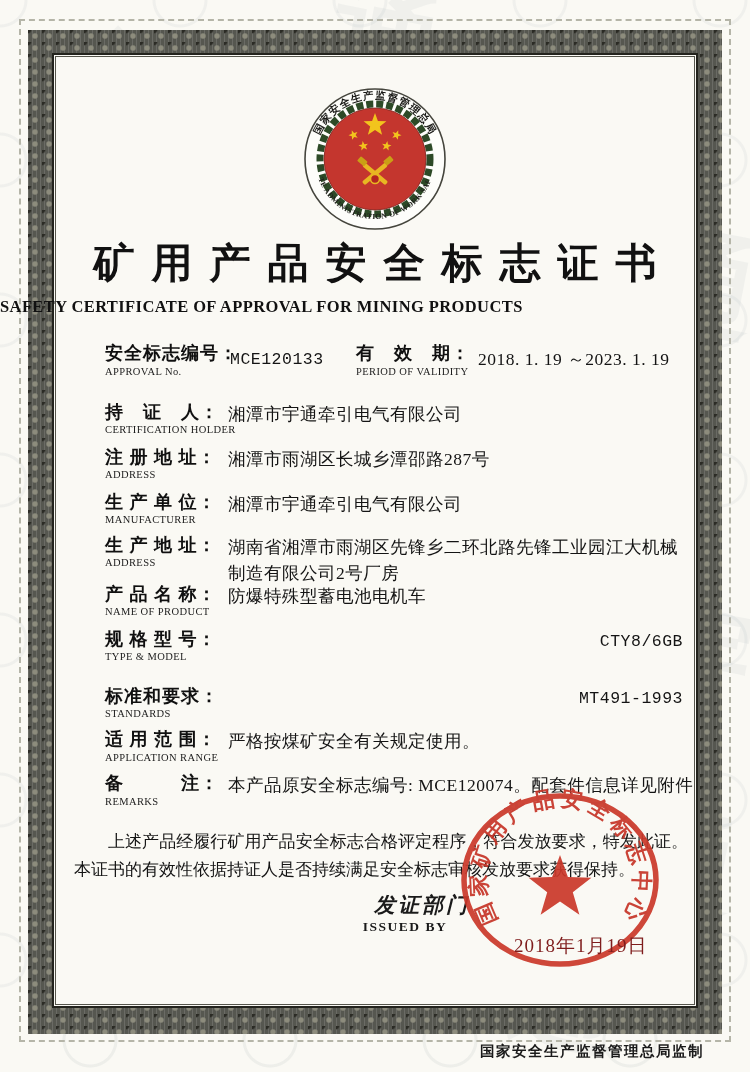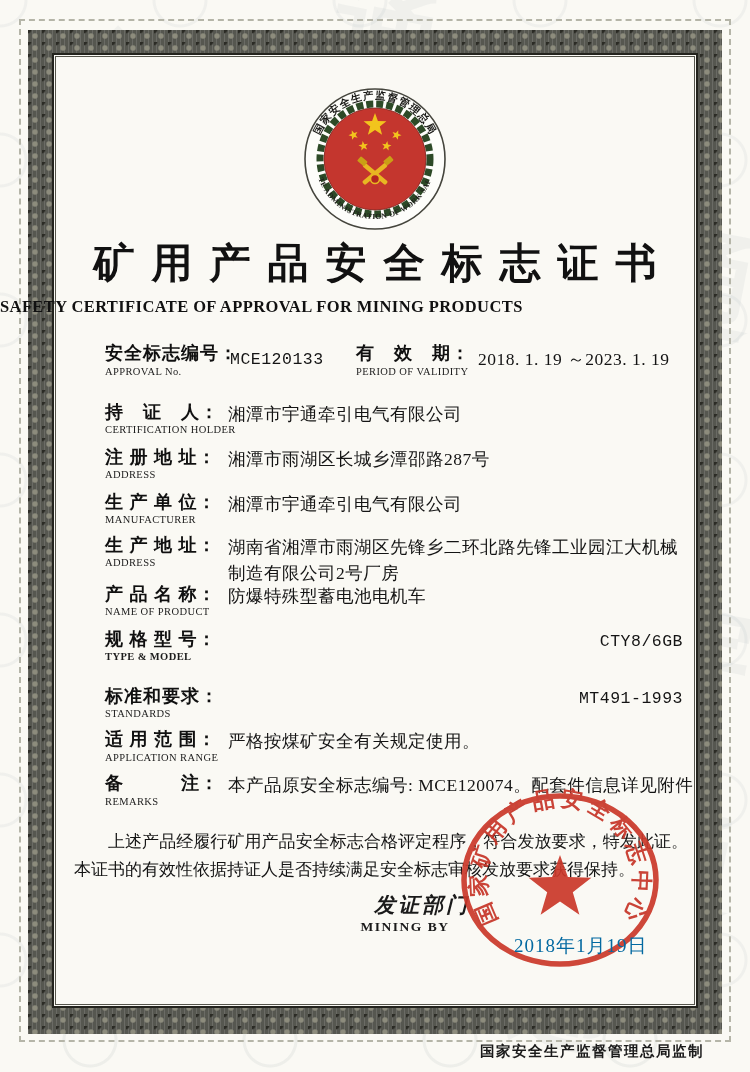--- a/index.html
+++ b/index.html
@@ -56,21 +56,21 @@
   .lbl-en{font-size:10.5px;letter-spacing:0.4px;white-space:nowrap;color:#1c1c1c;font-family:"Liberation Serif", serif;}
   .val{font-size:17.5px;color:#141414;letter-spacing:0.5px;line-height:26px;}
   .mono-val{font-family:"Liberation Mono", monospace;font-size:16.5px;letter-spacing:0.5px;text-align:right;}
   .statement{
     left:74px;top:828px;width:614px;
     font-size:17px;line-height:28px;text-indent:2em;text-align:justify;color:#141414;
   }
   .issued-cn{left:340px;top:891px;width:130px;text-align:right;font-size:21px;font-weight:bold;letter-spacing:3px;font-style:italic;}
   .issued-en{left:340px;top:919px;width:130px;text-align:center;font-size:13.5px;font-weight:bold;letter-spacing:1.5px;}
   .seal{left:452px;top:788px;width:220px;height:188px;opacity:0.92;}
-  .issue-date{left:514px;top:933px;font-size:19px;letter-spacing:1px;color:#0369a1;}
+  .issue-date{left:514px;top:933px;font-size:19px;letter-spacing:1px;color:#7f1d1d;}
   .footer{right:46px;top:1042px;font-size:14.5px;font-weight:bold;letter-spacing:1.5px;color:#1a1a1a;}
 </style>
 </head>
 <body>
 
 <div class="page">
 
   <div class="wm-rings"></div>
   <div class="wm-layer">
       <span class="wm-char" style="left: 60px; top: 30px;">宇</span>
@@ -156,21 +156,21 @@
     <div class="abs lbl-en" style="left:105px;top:557px;">ADDRESS</div>
     <div class="abs val" style="left:228px;top:534px;width:458px;">湖南省湘潭市雨湖区先锋乡二环北路先锋工业园江大机械制造有限公司2号厂房</div>
   </div>
   <div>
     <div class="abs lbl-cn" style="left:105px;top:582px;">产 品 名 称：</div>
     <div class="abs lbl-en" style="left:105px;top:606px;">NAME OF PRODUCT</div>
     <div class="abs val" style="left:228px;top:583px;width:455px;">防爆特殊型蓄电池电机车</div>
   </div>
   <div>
     <div class="abs lbl-cn" style="left:105px;top:627px;">规 格 型 号：</div>
-    <div class="abs lbl-en" style="left:105px;top:651px;font-weight:bold;">TYPE &amp; MODEL</div>
+    <div class="abs lbl-en" style="left:105px;top:651px;">TYPE &amp; MODEL</div>
     <div class="abs val mono-val" style="left:228px;top:629px;width:455px;">CTY8/6GB</div>
   </div>
   <div>
     <div class="abs lbl-cn" style="left:105px;top:684px;">标准和要求：</div>
     <div class="abs lbl-en" style="left:105px;top:708px;">STANDARDS</div>
     <div class="abs val mono-val" style="left:228px;top:686px;width:455px;">MT491-1993</div>
   </div>
   <div>
     <div class="abs lbl-cn" style="left:105px;top:727px;">适 用 范 围：</div>
     <div class="abs lbl-en" style="left:105px;top:752px;">APPLICATION RANGE</div>
@@ -178,21 +178,21 @@
   </div>
   <div>
     <div class="abs lbl-cn" style="left:105px;top:771px;">备　　　注：</div>
     <div class="abs lbl-en" style="left:105px;top:796px;">REMARKS</div>
     <div class="abs val" style="left:228px;top:772px;width:460px;white-space:nowrap;">本产品原安全标志编号: MCE120074。配套件信息详见附件</div>
   </div>
 
   <div class="abs statement">上述产品经履行矿用产品安全标志合格评定程序，符合发放要求，特发此证。本证书的有效性依据持证人是否持续满足安全标志审核发放要求获得保持。</div>
 
   <div class="abs issued-cn">发证部门</div>
-  <div class="abs issued-en">MINING BY</div>
+  <div class="abs issued-en">ISSUED BY</div>
 
   <svg class="abs seal" viewBox="0 0 220 188">
     <defs>
       <path id="sealArc" d="M 43.9 129 A 74 74 0 1 1 172.1 129" fill="none"></path>
     </defs>
     <ellipse cx="108" cy="92" rx="96" ry="84" fill="none" stroke="#cb382a" stroke-width="5.5"></ellipse>
     <polygon points="108,67 115.9,89.1 139.4,89.8 120.8,104.2 127.4,126.7 108,113.5 88.6,126.7 95.2,104.2 76.6,89.8 100.1,89.1" fill="#cb382a"></polygon>
     <text font-size="22" font-weight="bold" fill="#c63427" letter-spacing="4.5">
       <textPath href="#sealArc" startOffset="50%" text-anchor="middle">国家矿用产品安全标志中心</textPath>
     </text>

